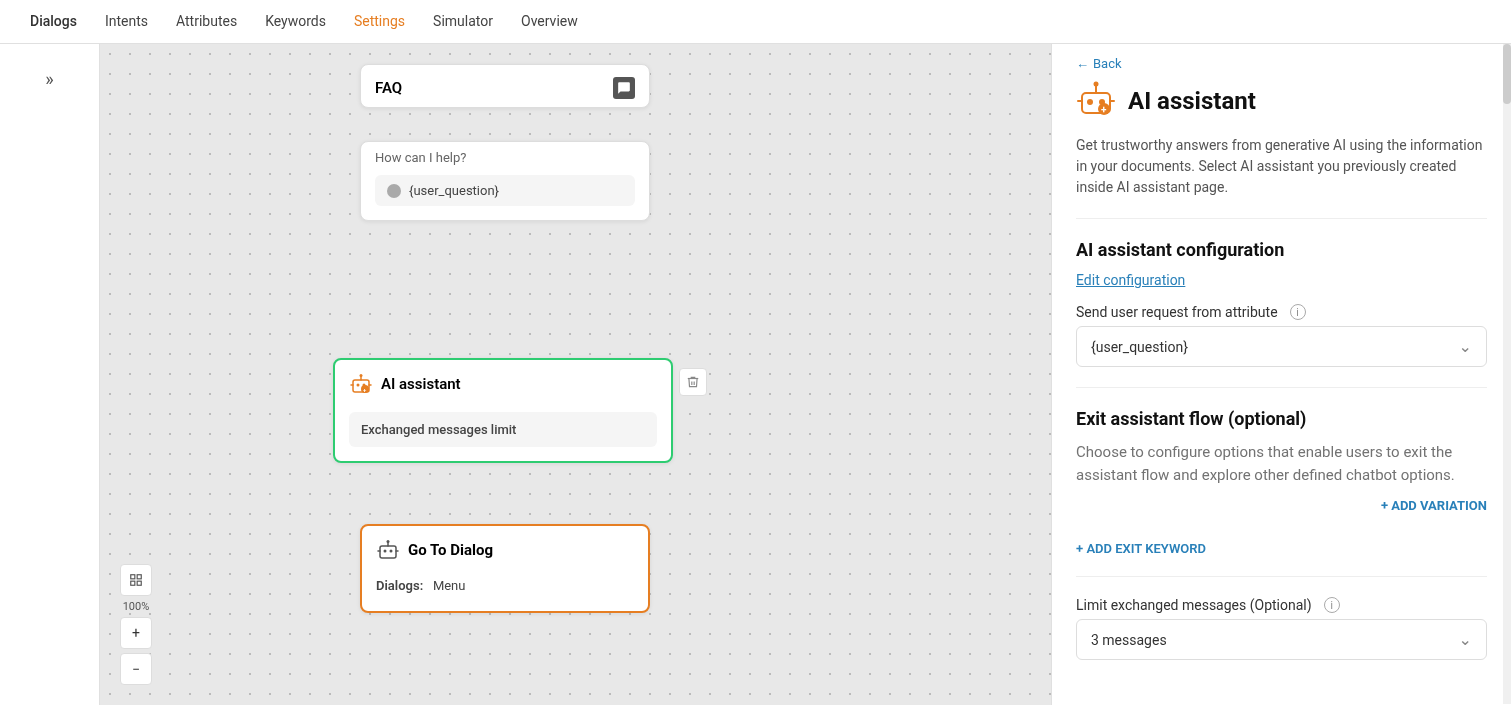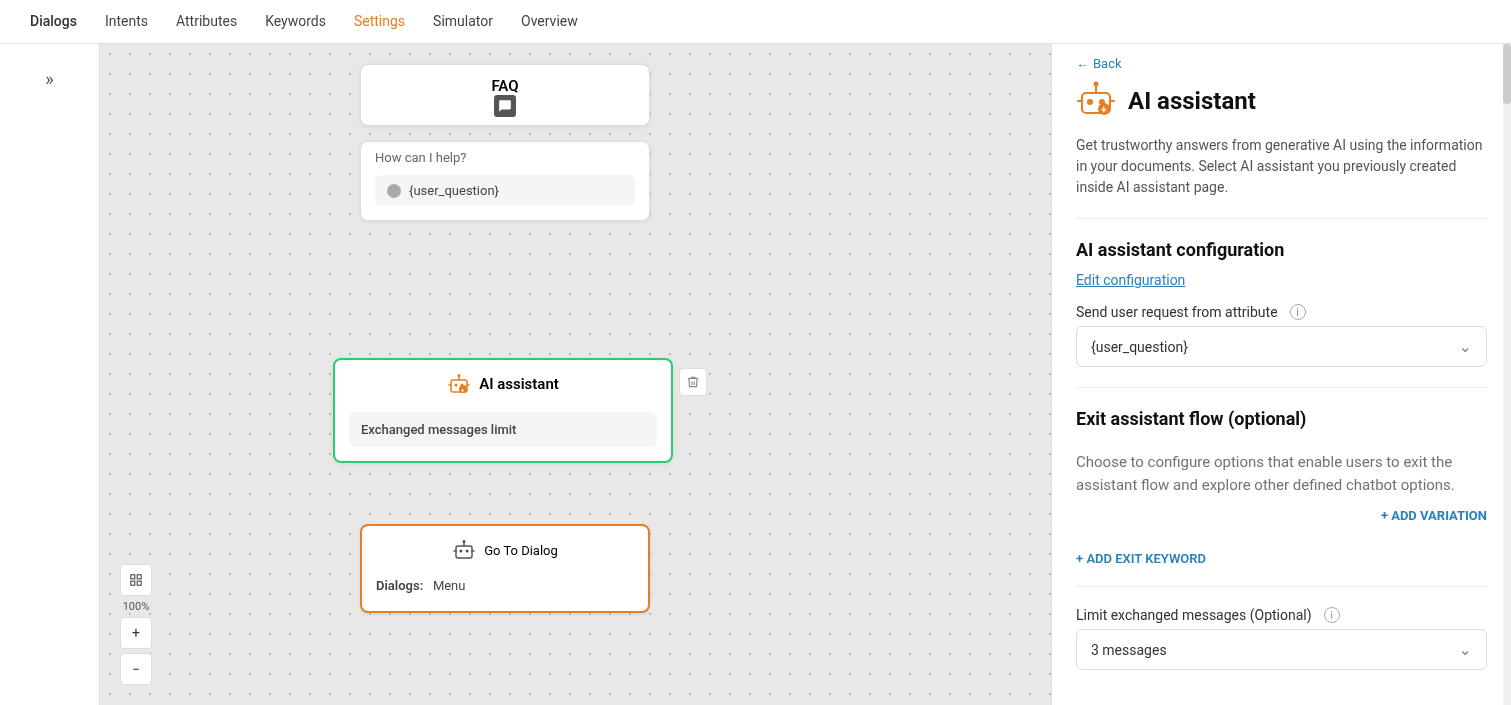--- a/index.html
+++ b/index.html
@@ -110,25 +110,24 @@
     }
     .card.selected-green {
       border: 2px solid #2ecc71;
     }
     .card.selected-orange {
       border: 2px solid #e67e22;
     }
     .card-header {
       display: flex;
       align-items: center;
-      justify-content: flex-start;
+      justify-content: space-between;
       padding: 12px 14px 8px 14px;
       font-weight: 600;
       font-size: 15px;
-      flex-direction: column;
     }
     .card-header .icon-area {
       display: flex;
       align-items: center;
       gap: 8px;
     }
     .card-body {
       padding: 8px 14px 14px 14px;
     }
     .card-sub {
@@ -292,21 +291,21 @@
       margin-bottom: 20px;
       cursor: pointer;
     }
     .optional-section {
       margin-top: 4px;
     }
     .optional-title {
       font-size: 18px;
       font-weight: 700;
       color: #111;
-      margin-bottom: 22px;
+      margin-bottom: 12px;
     }
     .optional-desc {
       font-size: 15px;
       color: #737373;
       line-height: 1.5;
       margin-bottom: 12px;
     }
     .add-variation-link {
       color: #2980b9;
       font-size: 13px;
@@ -411,21 +410,21 @@
       <div class="card-header">
         <div class="icon-area">
           <svg class="bot-icon" viewBox="0 0 24 24" fill="none">
             <rect x="4" y="8" width="16" height="12" rx="2" stroke="#555" stroke-width="1.5" fill="none"></rect>
             <circle cx="9" cy="13" r="1.5" fill="#555"></circle>
             <circle cx="15" cy="13" r="1.5" fill="#555"></circle>
             <path d="M12 4v4" stroke="#555" stroke-width="1.5" stroke-linecap="round"></path>
             <circle cx="12" cy="3.5" r="1.5" fill="#555"></circle>
             <path d="M4 13H2M22 13h-2" stroke="#555" stroke-width="1.5" stroke-linecap="round"></path>
           </svg>
-          <span style="font-weight:400; font-size:13px;">Go To Dialog</span>
+          <span style="font-weight:700; font-size:15px;">Go To Dialog</span>
         </div>
       </div>
       <div class="card-body">
         <div class="card-dialog-row">
           <span class="label">Dialogs:</span>
           &nbsp;
           <span>Menu</span>
         </div>
       </div>
     </div>

